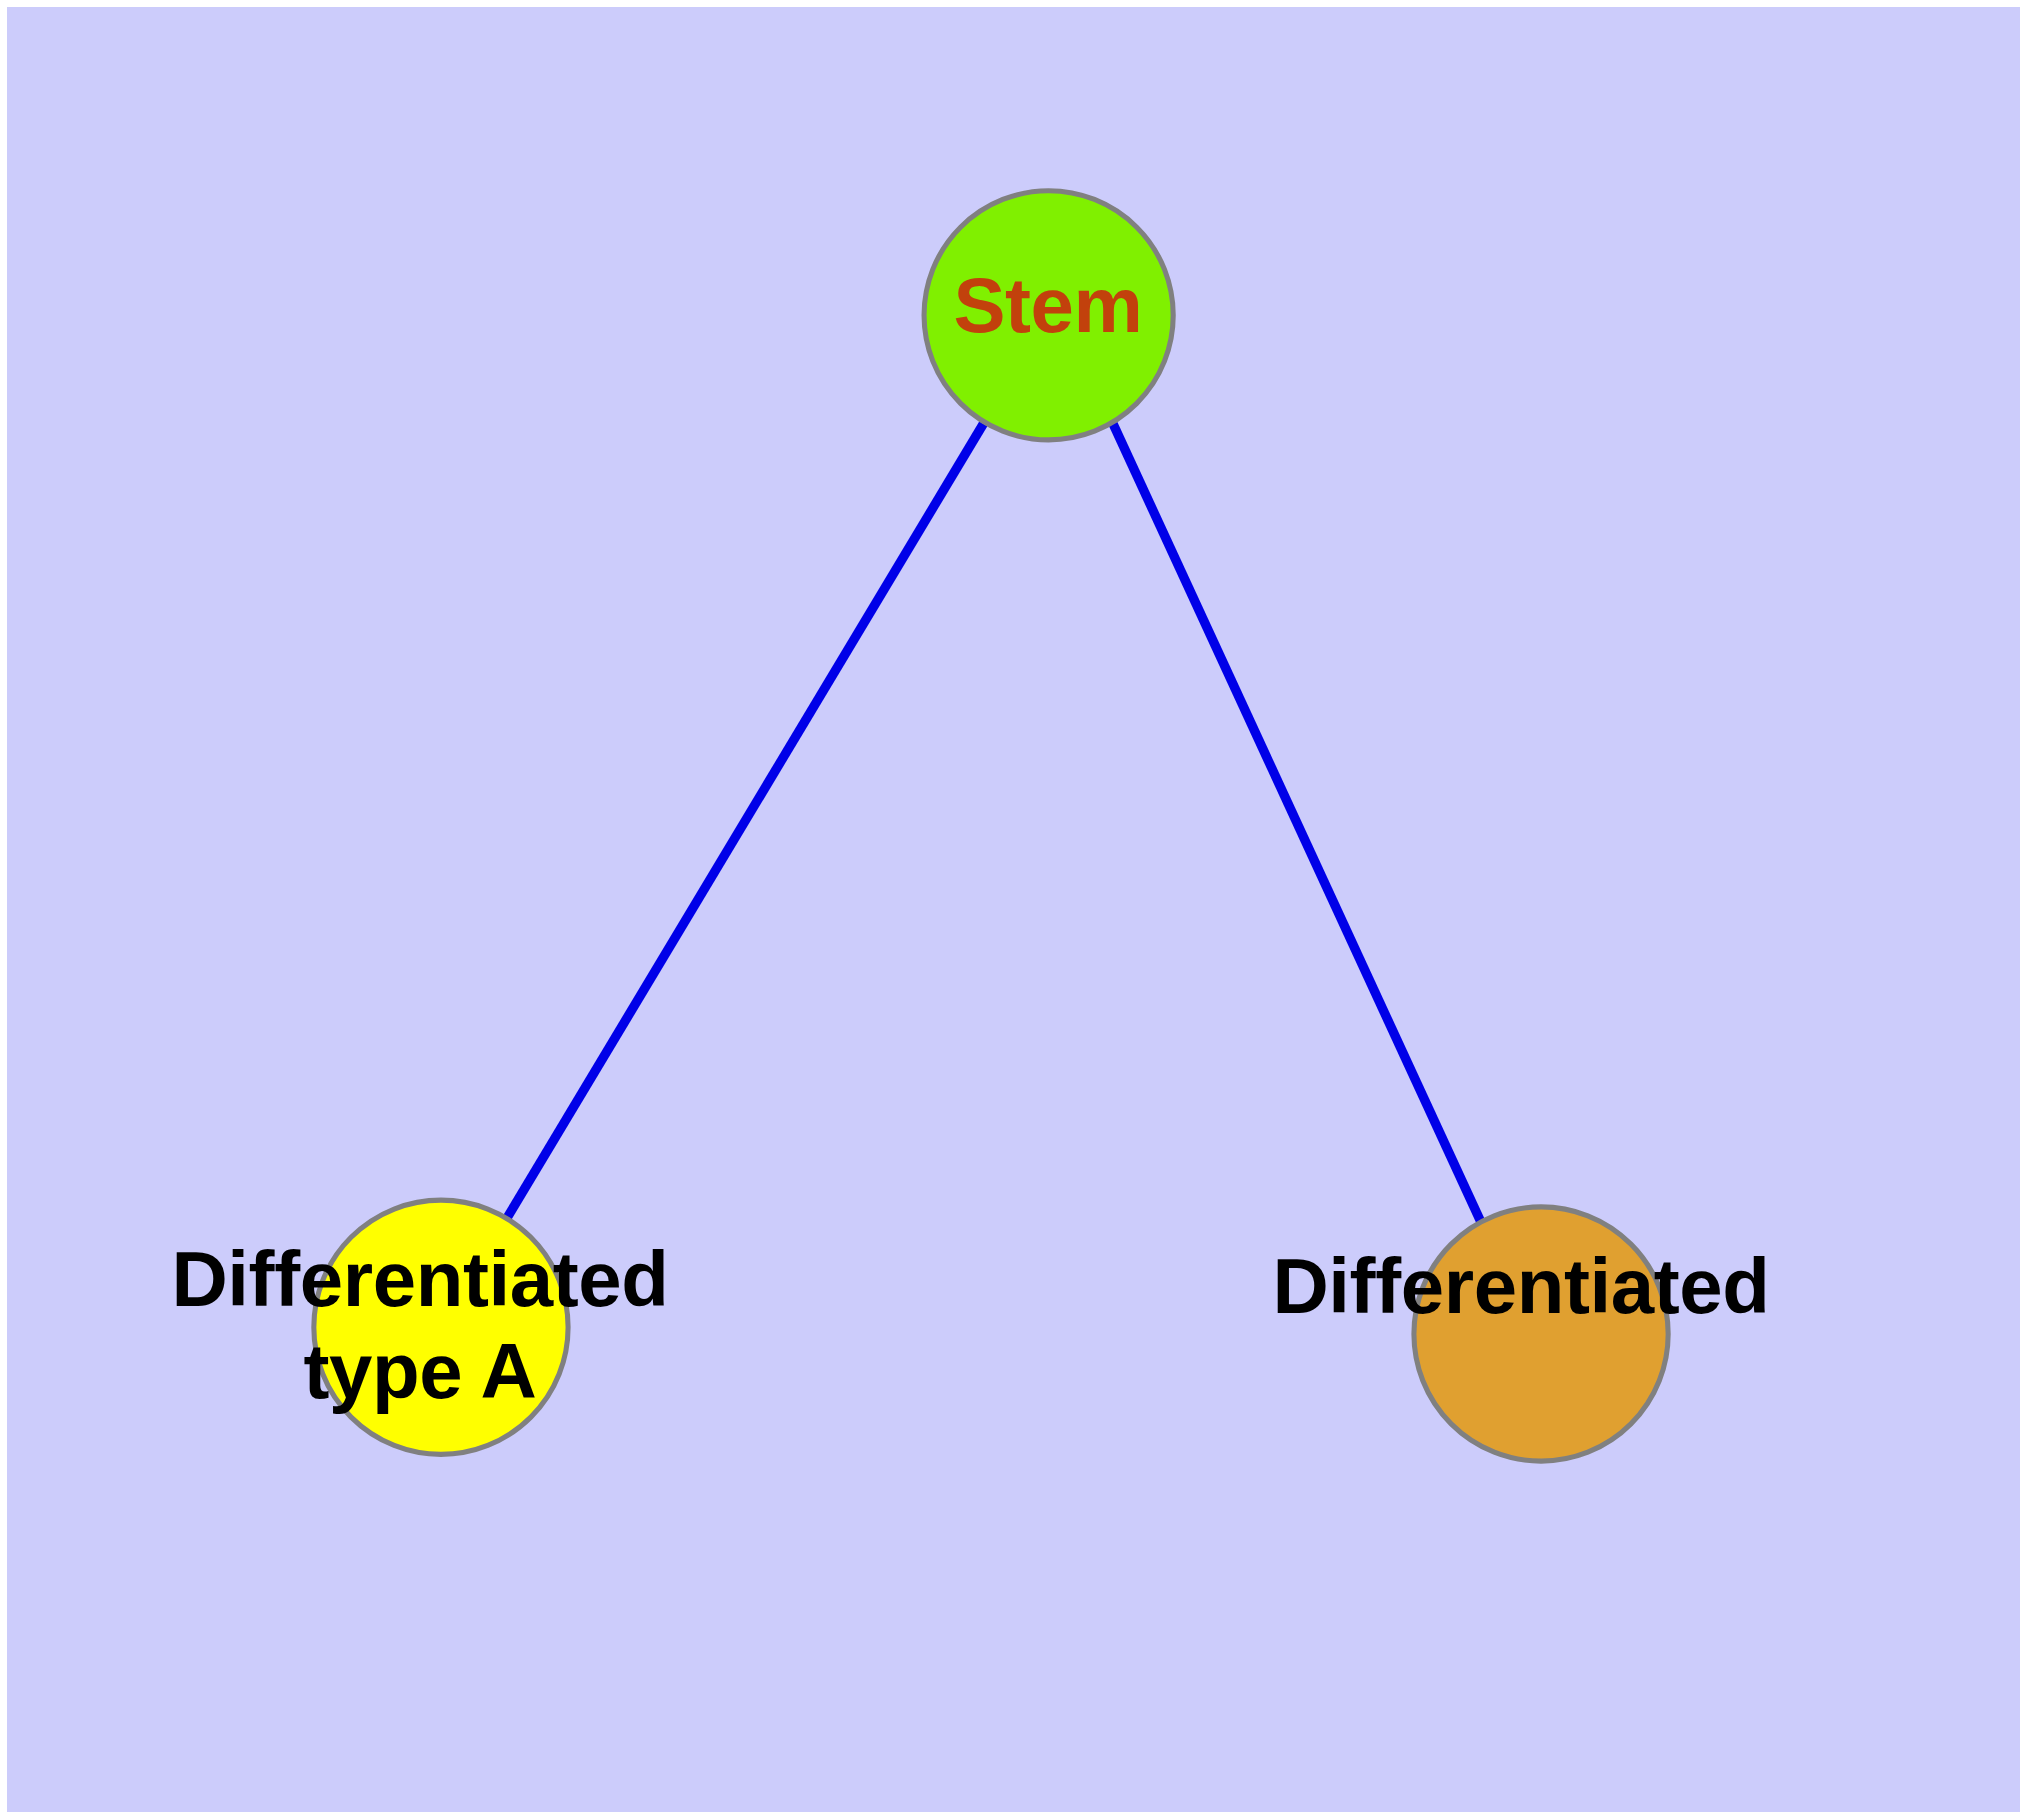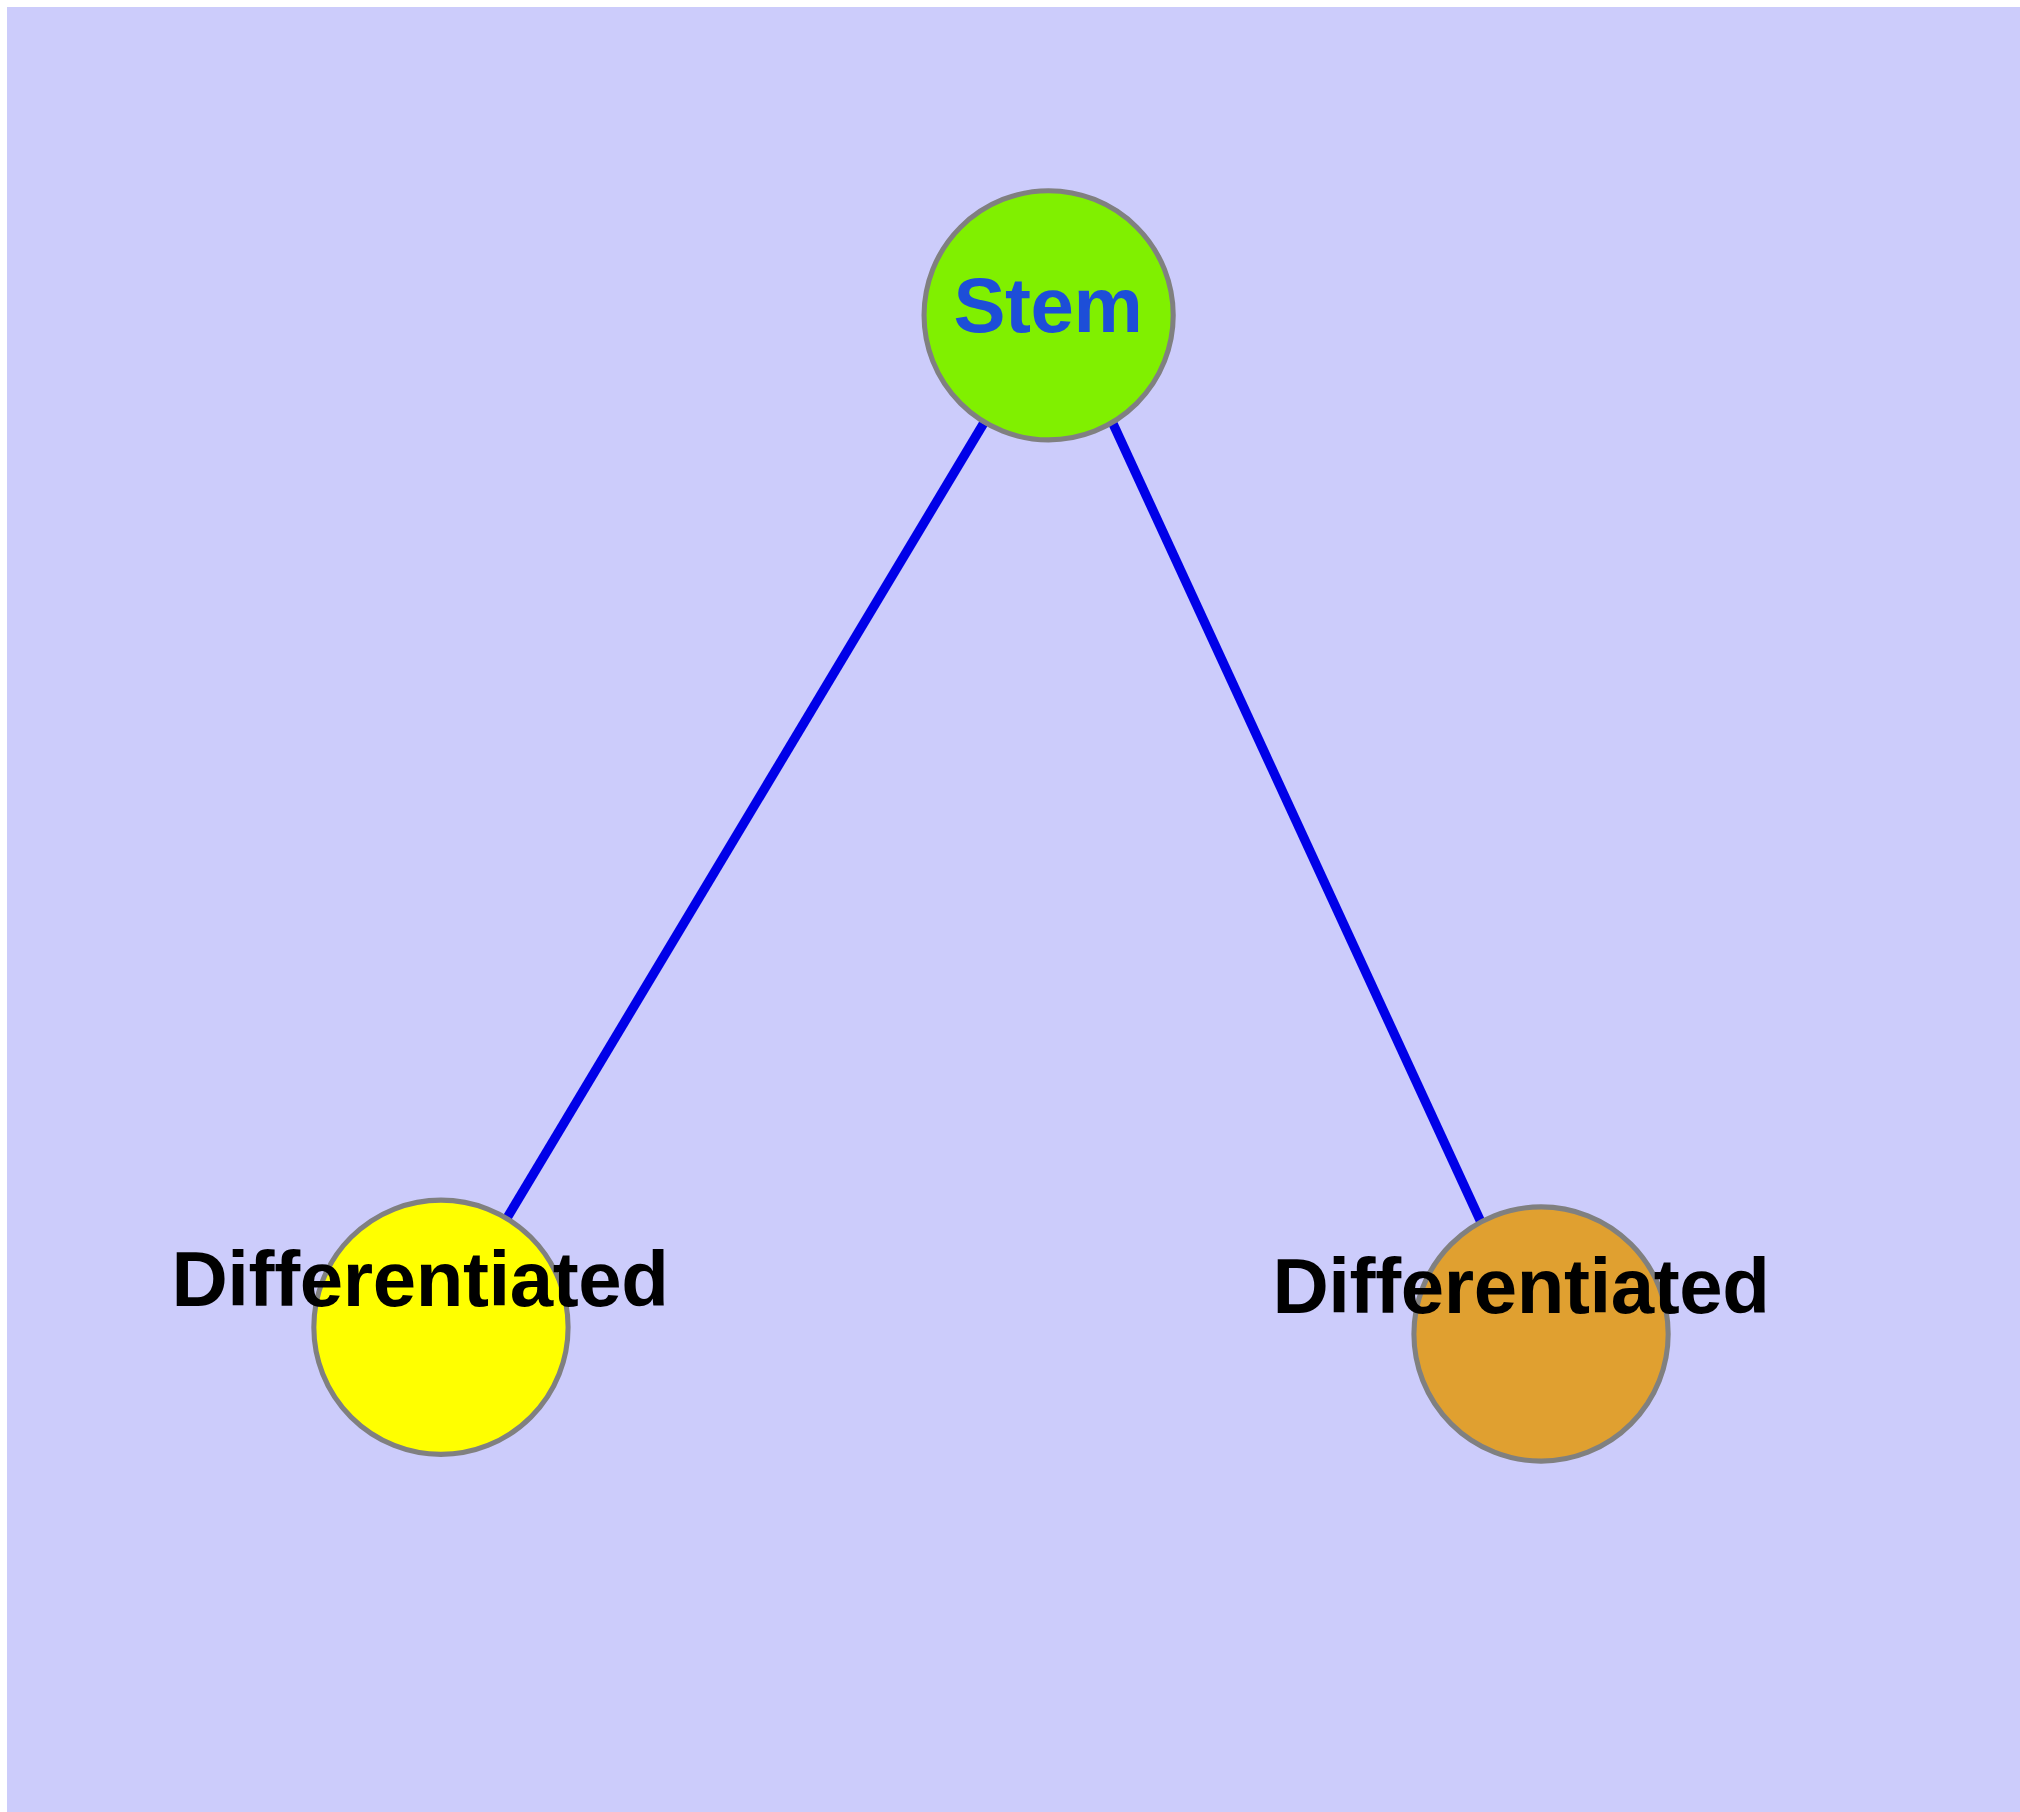--- a/index.html
+++ b/index.html
@@ -73,20 +73,20 @@
       <line x1="1160" y1="500" x2="598" y2="1437" stroke="#0000e8" stroke-width="11" stroke-linecap="butt"></line>
       <line x1="1313" y1="500" x2="1748" y2="1444" stroke="#0000e8" stroke-width="11" stroke-linecap="butt"></line>
     </g>
     <g>
       <circle cx="520" cy="1566" r="150" fill="#ffff00" stroke="#808080" stroke-width="6"></circle>
       <circle cx="1818" cy="1574" r="150" fill="#e0a030" stroke="#808080" stroke-width="6"></circle>
       <circle cx="1237" cy="372" r="147" fill="#80f000" stroke="#808080" stroke-width="6"></circle>
     </g>
   </svg>
 
-  <div class="node-label label-stem" style="color: #1d4ed8;">Stem</div>
+  <div class="node-label label-stem" style="color: #c2410c;">Stem</div>
 
-  <div class="node-label label-a" style="color: rgb(0, 0, 0);"><span>Differentiated</span><br></div>
+  <div class="node-label label-a" style="color: rgb(0, 0, 0);"><span>Differentiated</span><br><span>type A</span></div>
 
   <div class="node-label label-b" style="color: rgb(0, 0, 0);"><span>Differentiated</span><br></div>
 
 </div>
 
 
 </body></html>

